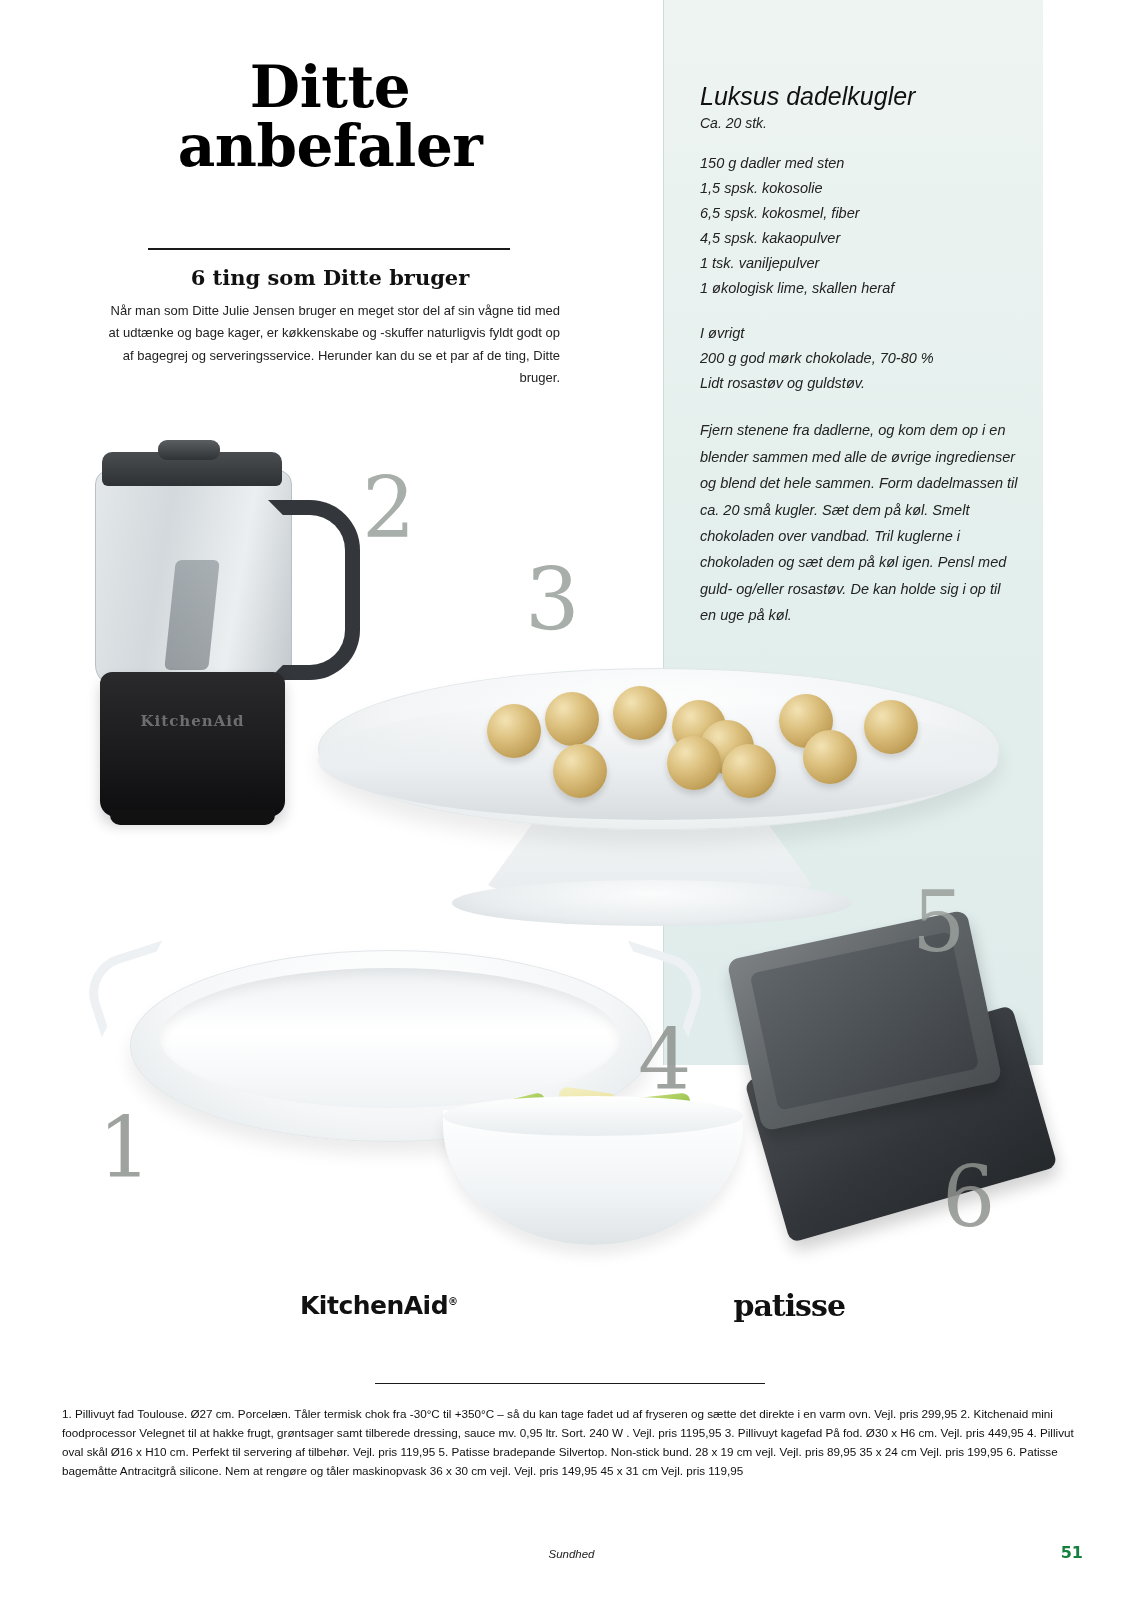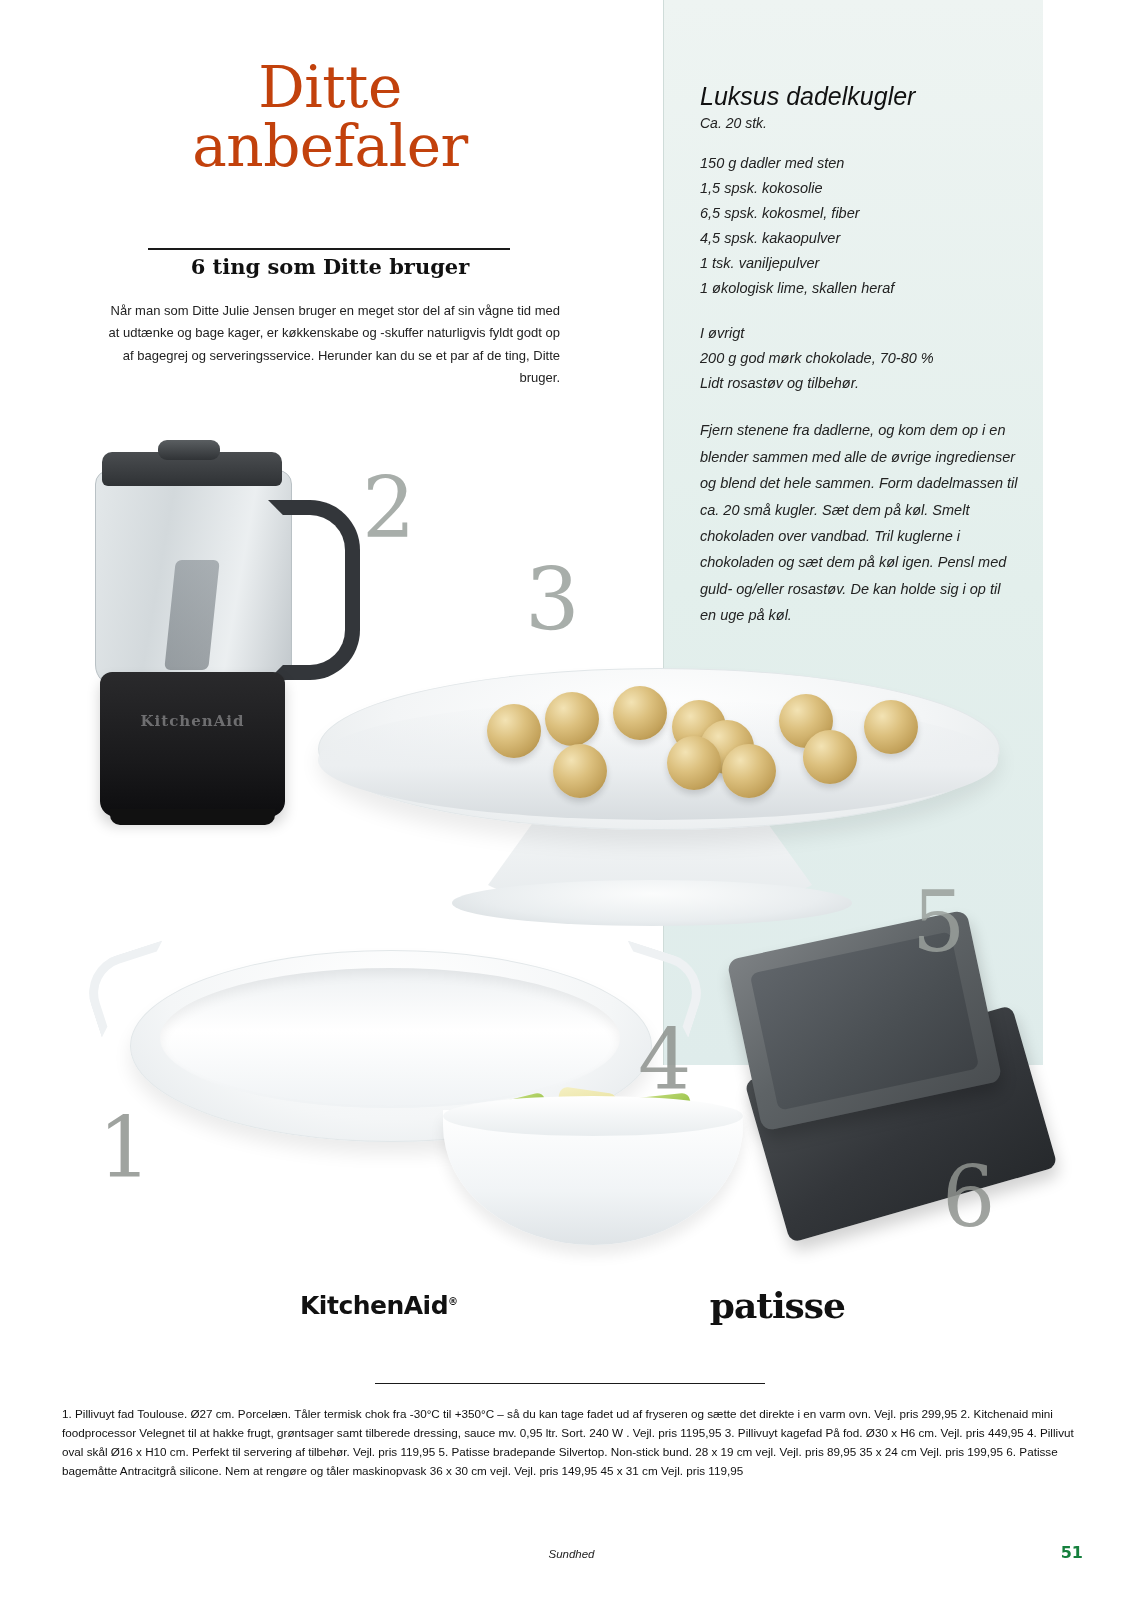--- a/index.html
+++ b/index.html
@@ -36,38 +36,38 @@
   }
 
   
   .headline {
     position: absolute;
     left: 110px;
     top: 58px;
     width: 440px;
     text-align: center;
     font-family: "DejaVu Serif", "Liberation Serif", serif;
-    font-weight: 400;
+    font-weight: 700;
     font-size: 58px;
     line-height: 1.02;
     letter-spacing: -0.5px;
-    color: #c2410c;
+    color: #000000;
   }
   .rule {
     position: absolute;
     left: 148px;
     top: 248px;
     width: 362px;
     height: 2px;
     background: #1a1a1a;
   }
   .subhead {
     position: absolute;
     left: 110px;
-    top: 254px;
+    top: 265px;
     width: 440px;
     text-align: center;
     font-family: "DejaVu Serif", "Liberation Serif", serif;
     font-weight: 700;
     font-size: 21px;
     color: #111;
   }
   .intro {
     position: absolute;
     left: 100px;
@@ -339,21 +339,21 @@
     font-family: "DejaVu Sans", sans-serif;
     font-weight: 700;
     font-size: 25px;
     letter-spacing: -0.5px;
     color: #111;
   }
   .logo-kitchenaid sup { font-size: 10px; vertical-align: super; }
   .logo-patisse {
     font-family: "DejaVu Serif", "Liberation Serif", serif;
     font-weight: 700;
-    font-size: 36px;
+    font-size: 30px;
     color: #111;
     letter-spacing: -1px;
   }
 
   
   .foot-rule {
     position: absolute;
     left: 375px; top: 1383px;
     width: 390px; height: 1px;
     background: #1a1a1a;
@@ -406,21 +406,21 @@
       <li>150 g dadler med sten</li>
       <li>1,5 spsk. kokosolie</li>
       <li>6,5 spsk. kokosmel, fiber</li>
       <li>4,5 spsk. kakaopulver</li>
       <li>1 tsk. vaniljepulver</li>
       <li>1 økologisk lime, skallen heraf</li>
     </ul>
     <div class="block">
       <div>I øvrigt</div>
       <div>200 g god mørk chokolade, 70-80 %</div>
-      <div>Lidt rosastøv og tilbehør.</div>
+      <div>Lidt rosastøv og guldstøv.</div>
     </div>
     <div class="method">Fjern stenene fra dadlerne, og kom dem op i en blender sammen med alle de øvrige ingredienser og blend det hele sammen. Form dadelmassen til ca. 20 små kugler. Sæt dem på køl. Smelt chokoladen over vandbad. Tril kuglerne i chokoladen og sæt dem på køl igen. Pensl med guld- og/eller rosastøv. De kan holde sig i op til en uge på køl.</div>
   </div>
 
   <div class="prod fp-bowl"></div>
   <div class="prod fp-blade"></div>
   <div class="prod fp-handle"></div>
   <div class="prod fp-lid"></div>
   <div class="prod fp-knob"></div>
   <div class="prod fp-base">

